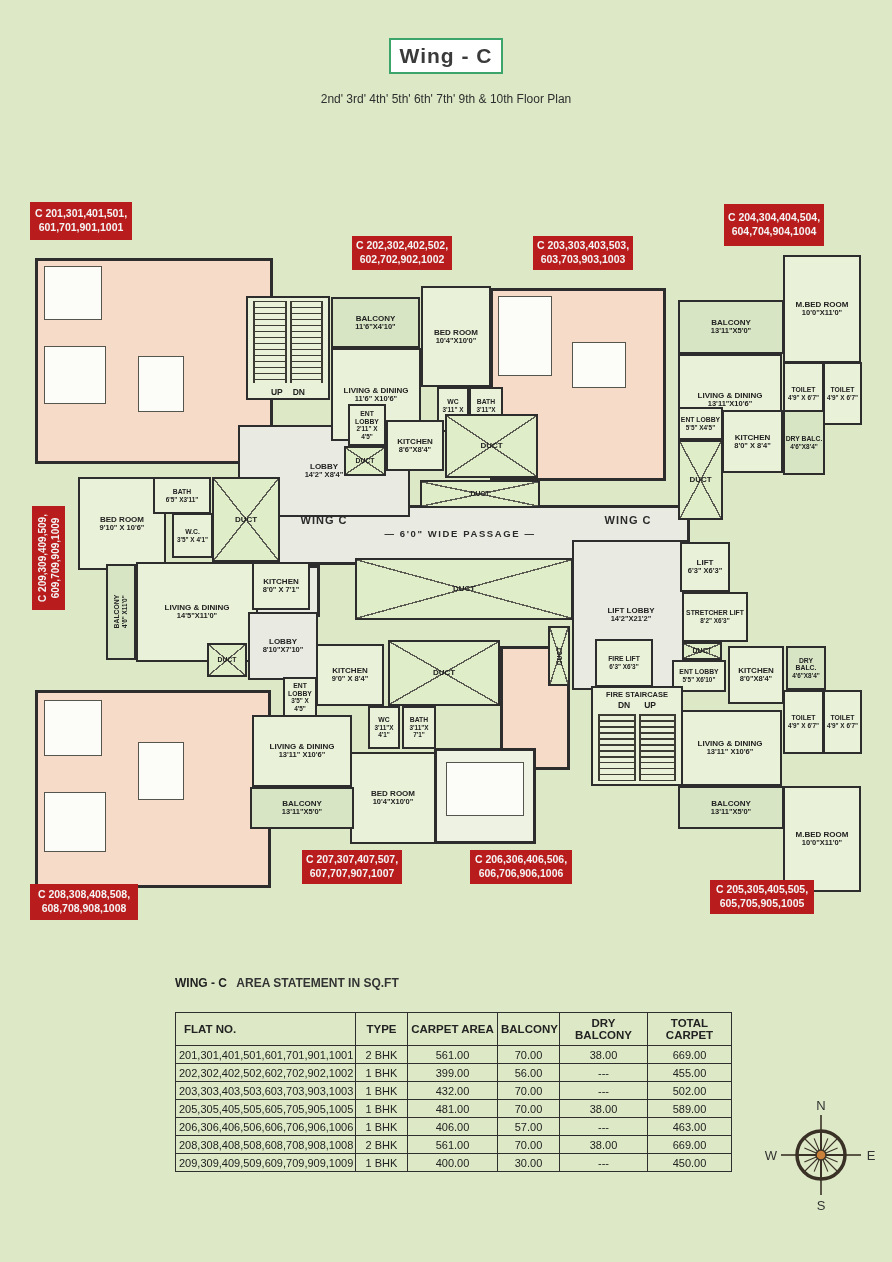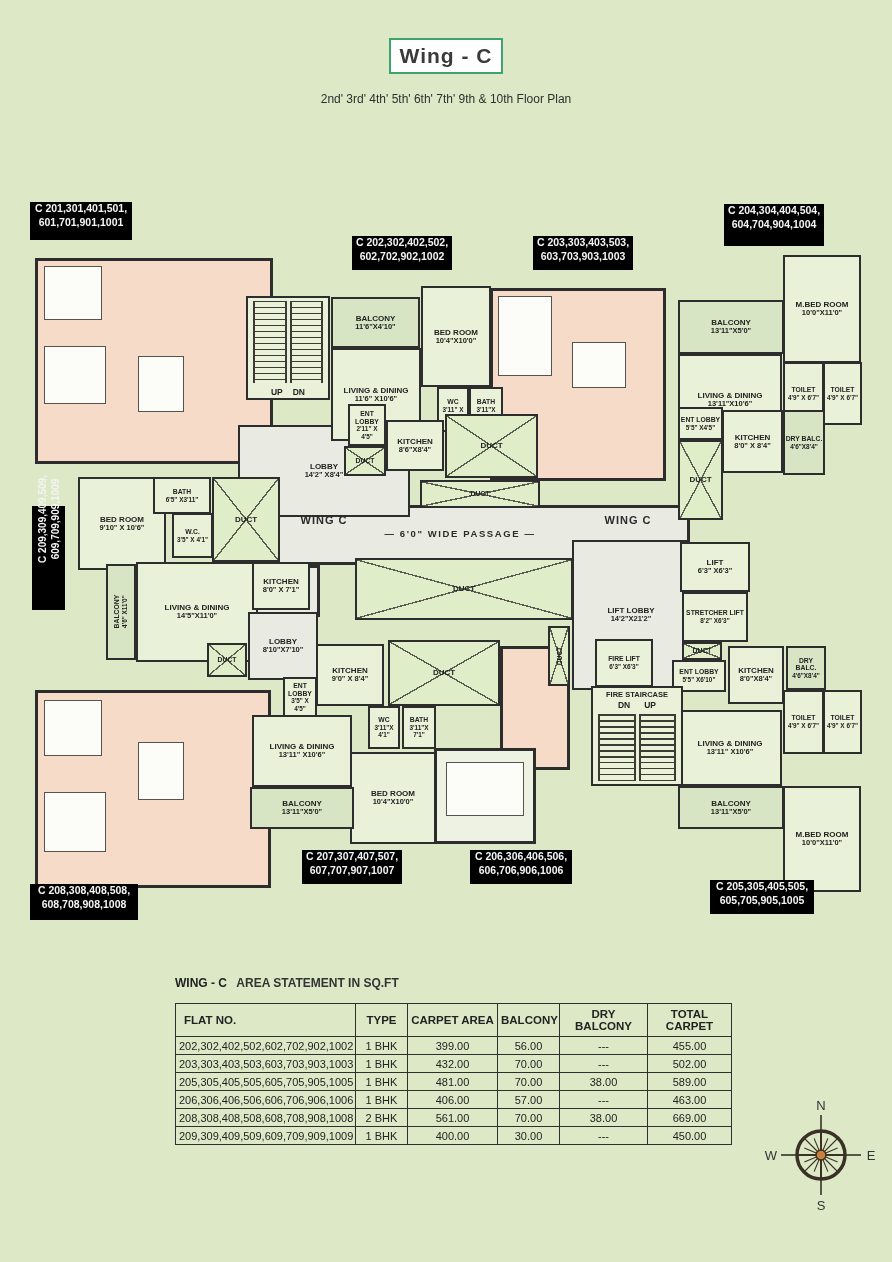--- a/index.html
+++ b/index.html
@@ -41,28 +41,28 @@
   .st-labels{display:flex;justify-content:space-around;font-size:8.5px;font-weight:bold;color:#222;padding:1px 18px;}
   .treads{flex:1;margin:3px 5px;position:relative;border-left:2px solid #3c3c34;border-right:2px solid #3c3c34;
           background:repeating-linear-gradient(to bottom,#3c3c34 0 1.5px,transparent 1.5px 6px);}
   .treads:after{content:'';position:absolute;left:50%;top:0;bottom:0;width:3px;margin-left:-3px;
           background:#e9f1d8;border-left:2px solid #3c3c34;border-right:2px solid #3c3c34;}
 
   .ptext{position:absolute;font-weight:bold;color:#2b2b2b;text-align:center;}
   .wing{font-size:11px;letter-spacing:1px;}
   .passage{font-size:9.5px;letter-spacing:1.6px;}
 
-  .badge{position:absolute;background:#000000;color:#f4f4f4;display:flex;align-items:flex-start;justify-content:center;
+  .badge{position:absolute;background:#b91c1c;color:#f4f4f4;display:flex;align-items:center;justify-content:center;
          text-align:center;font-weight:bold;font-size:10.5px;line-height:1.3;}
   .badge .inner{display:block;}
   .badge.v .inner{transform:rotate(-90deg);white-space:nowrap;font-size:10px;}
 
   
   .tablewrap{position:absolute;left:175px;top:976px;width:556px;}
-  .ttitle{font-size:12px;margin-bottom:13px;color:#222;}
+  .ttitle{font-size:12px;margin-bottom:22px;color:#222;}
   .tt1{font-weight:bold;margin-right:6px;}
   .tt2{font-weight:bold;color:#333;font-weight:600;}
   table{border-collapse:collapse;width:100%;table-layout:fixed;}
   th,td{border:1.6px solid #2f2f2f;font-size:11px;text-align:center;padding:2.5px 3px;color:#222;}
   th{font-size:11.5px;padding:4px 3px;}
   th.first{text-align:left;padding-left:8px;}
 
   
   .compass{position:absolute;left:762px;top:1094px;width:118px;height:122px;}
   .compass text{font-family:"Liberation Sans",sans-serif;font-size:13px;fill:#333;}
@@ -258,21 +258,21 @@
           <div class="rn">ENT LOBBY</div>
           <div class="rd">3'5" X 4'5"</div>
         </div>
       </div>
       <div class="room f-corridor" style="left: 572px; top: 540px; width: 118px; height: 150px;">
         <div class="lbl">
           <div class="rn">LIFT LOBBY</div>
           <div class="rd">14'2"X21'2"</div>
         </div>
       </div>
-      <div class="room f-room" style="left: 680px; top: 542px; width: 70px; height: 50px;">
+      <div class="room f-room" style="left: 680px; top: 542px; width: 50px; height: 50px;">
         <div class="lbl">
           <div class="rn">LIFT</div>
           <div class="rd">6'3" X6'3"</div>
         </div>
       </div>
       <div class="room f-room small" style="left: 682px; top: 592px; width: 66px; height: 50px;">
         <div class="lbl">
           <div class="rn">STRETCHER LIFT</div>
           <div class="rd">8'2" X6'3"</div>
         </div>
@@ -488,20 +488,28 @@
         <tr id="thead-row">
             <th class="first">FLAT NO.</th>
             <th>TYPE</th>
             <th>CARPET AREA</th>
             <th>BALCONY</th>
             <th>DRY BALCONY</th>
             <th>TOTAL CARPET</th>
           </tr>
       </thead>
       <tbody id="tbody">
+          <tr>
+            <td>201,301,401,501,601,701,901,1001</td>
+            <td>2 BHK</td>
+            <td>561.00</td>
+            <td>70.00</td>
+            <td>38.00</td>
+            <td>669.00</td>
+          </tr>
           <tr>
             <td>202,302,402,502,602,702,902,1002</td>
             <td>1 BHK</td>
             <td>399.00</td>
             <td>56.00</td>
             <td>---</td>
             <td>455.00</td>
           </tr>
           <tr>
             <td>203,303,403,503,603,703,903,1003</td>

